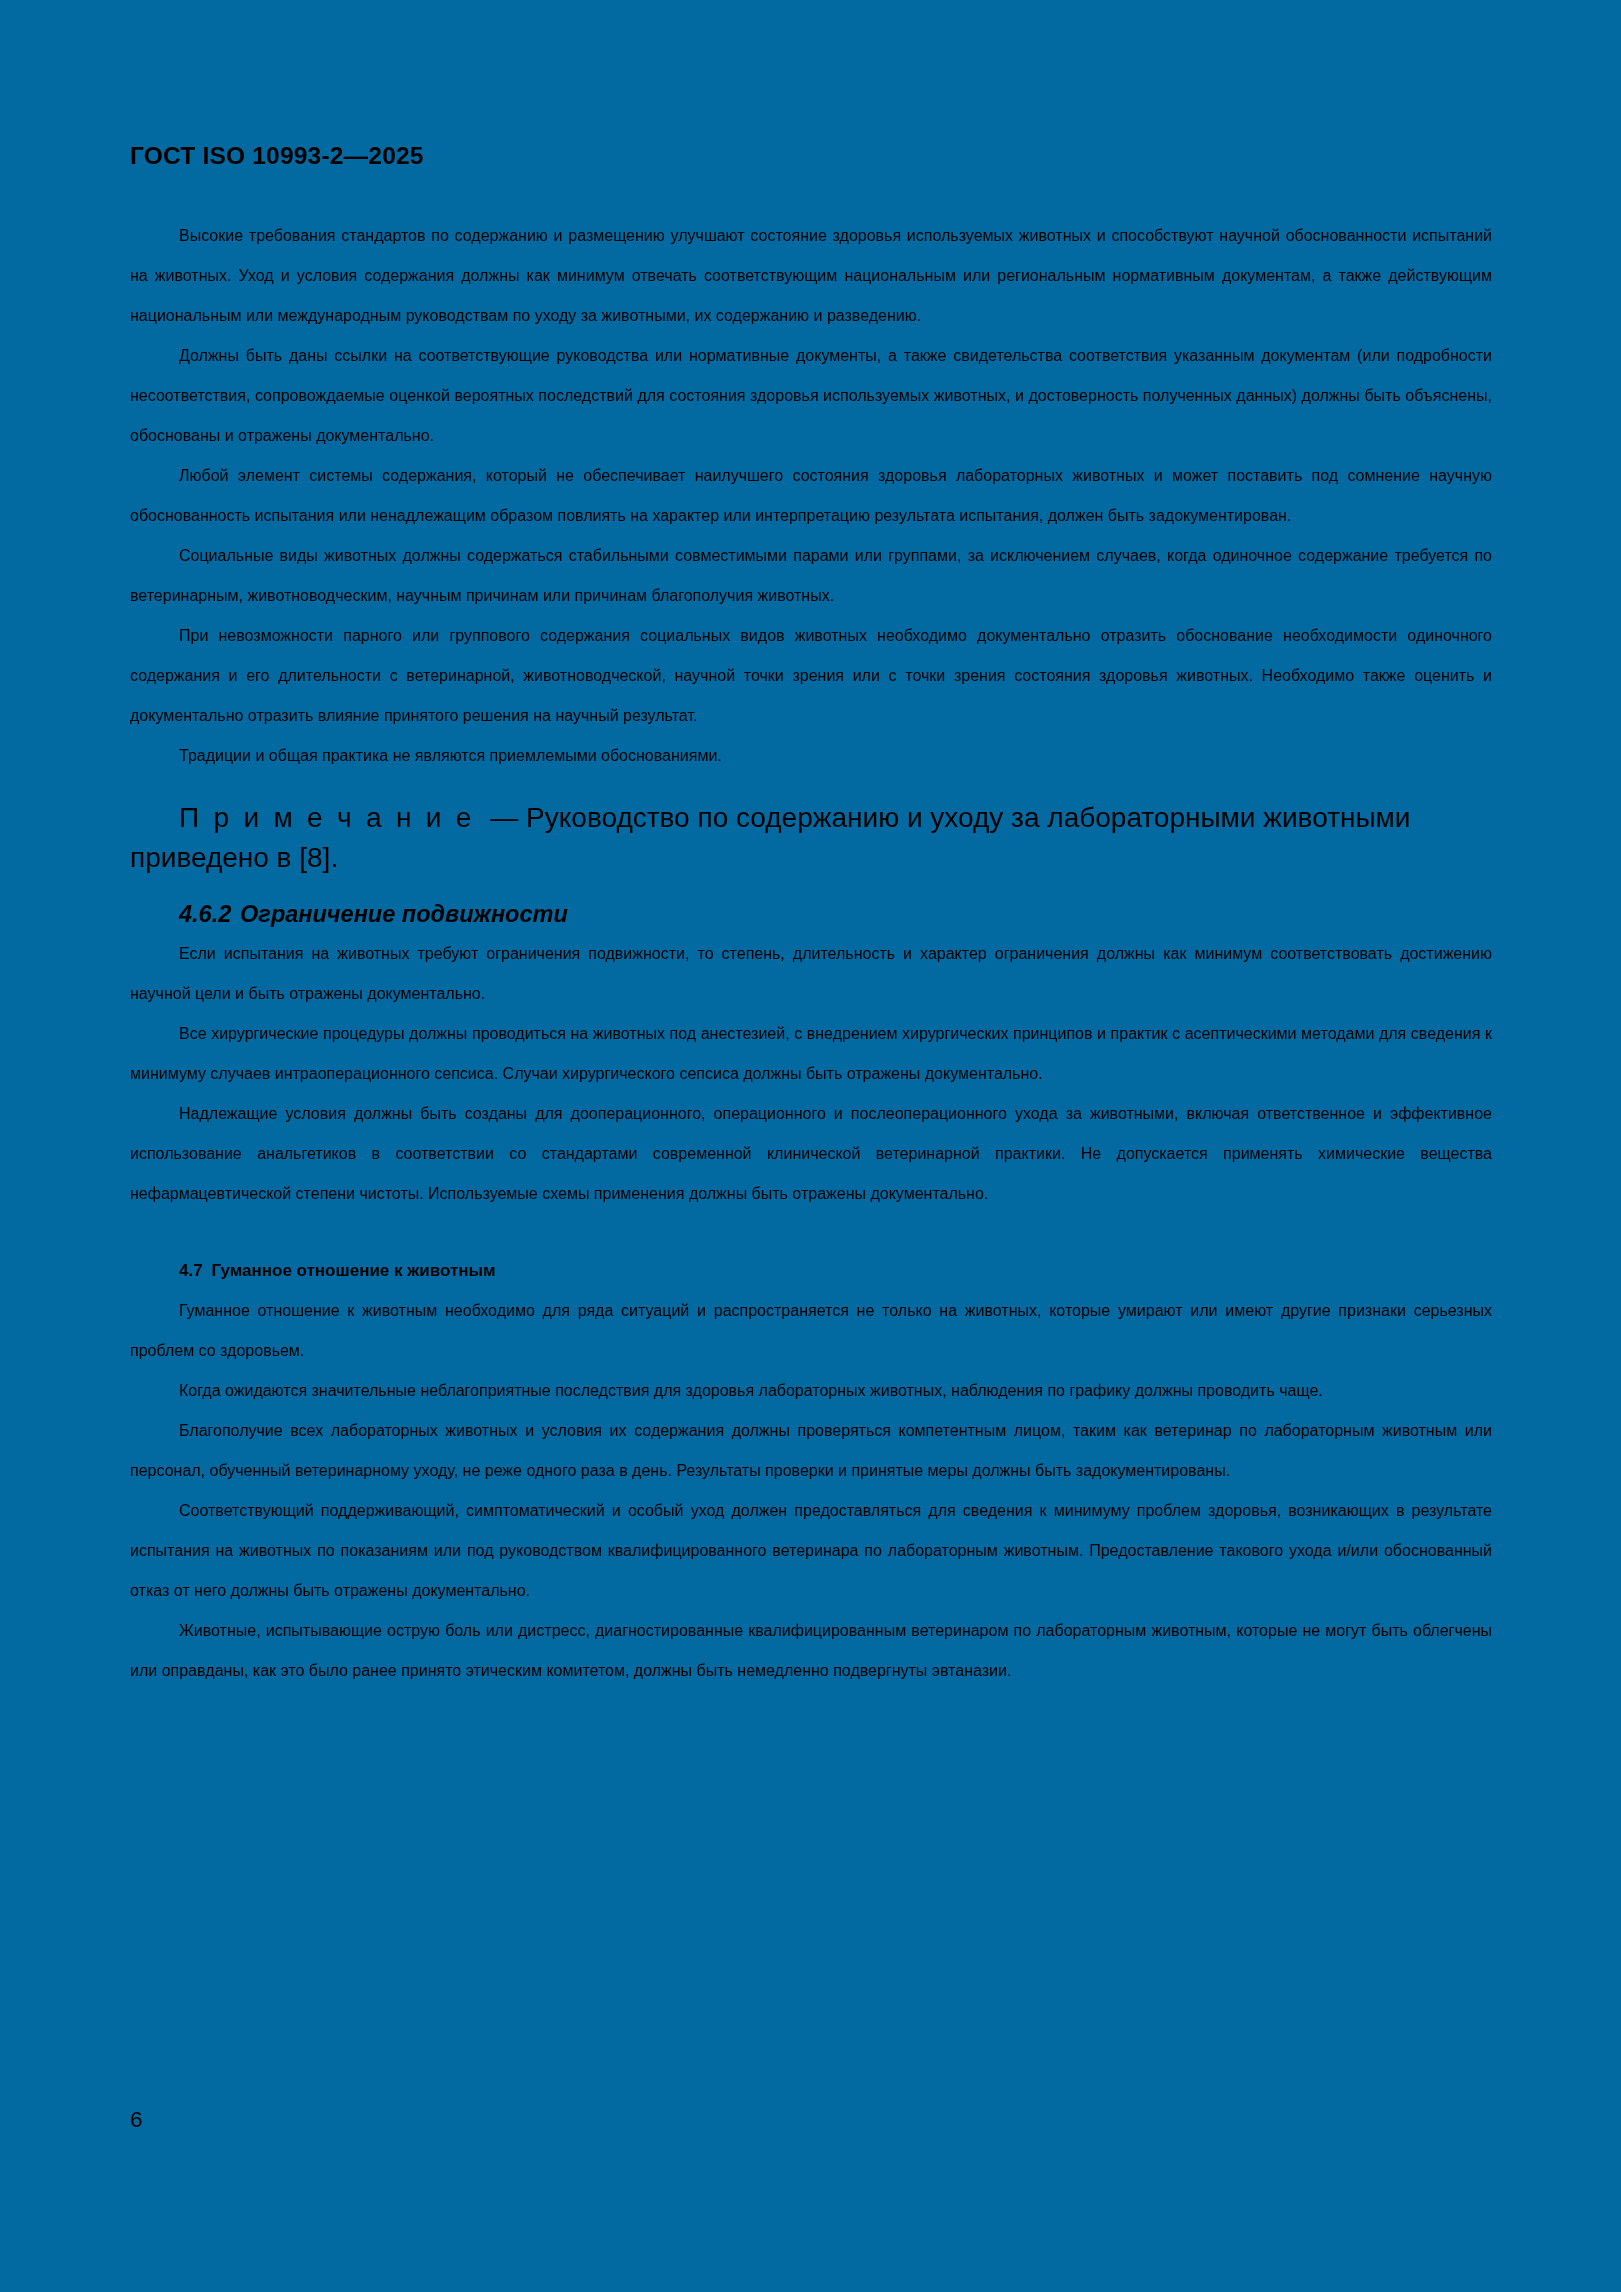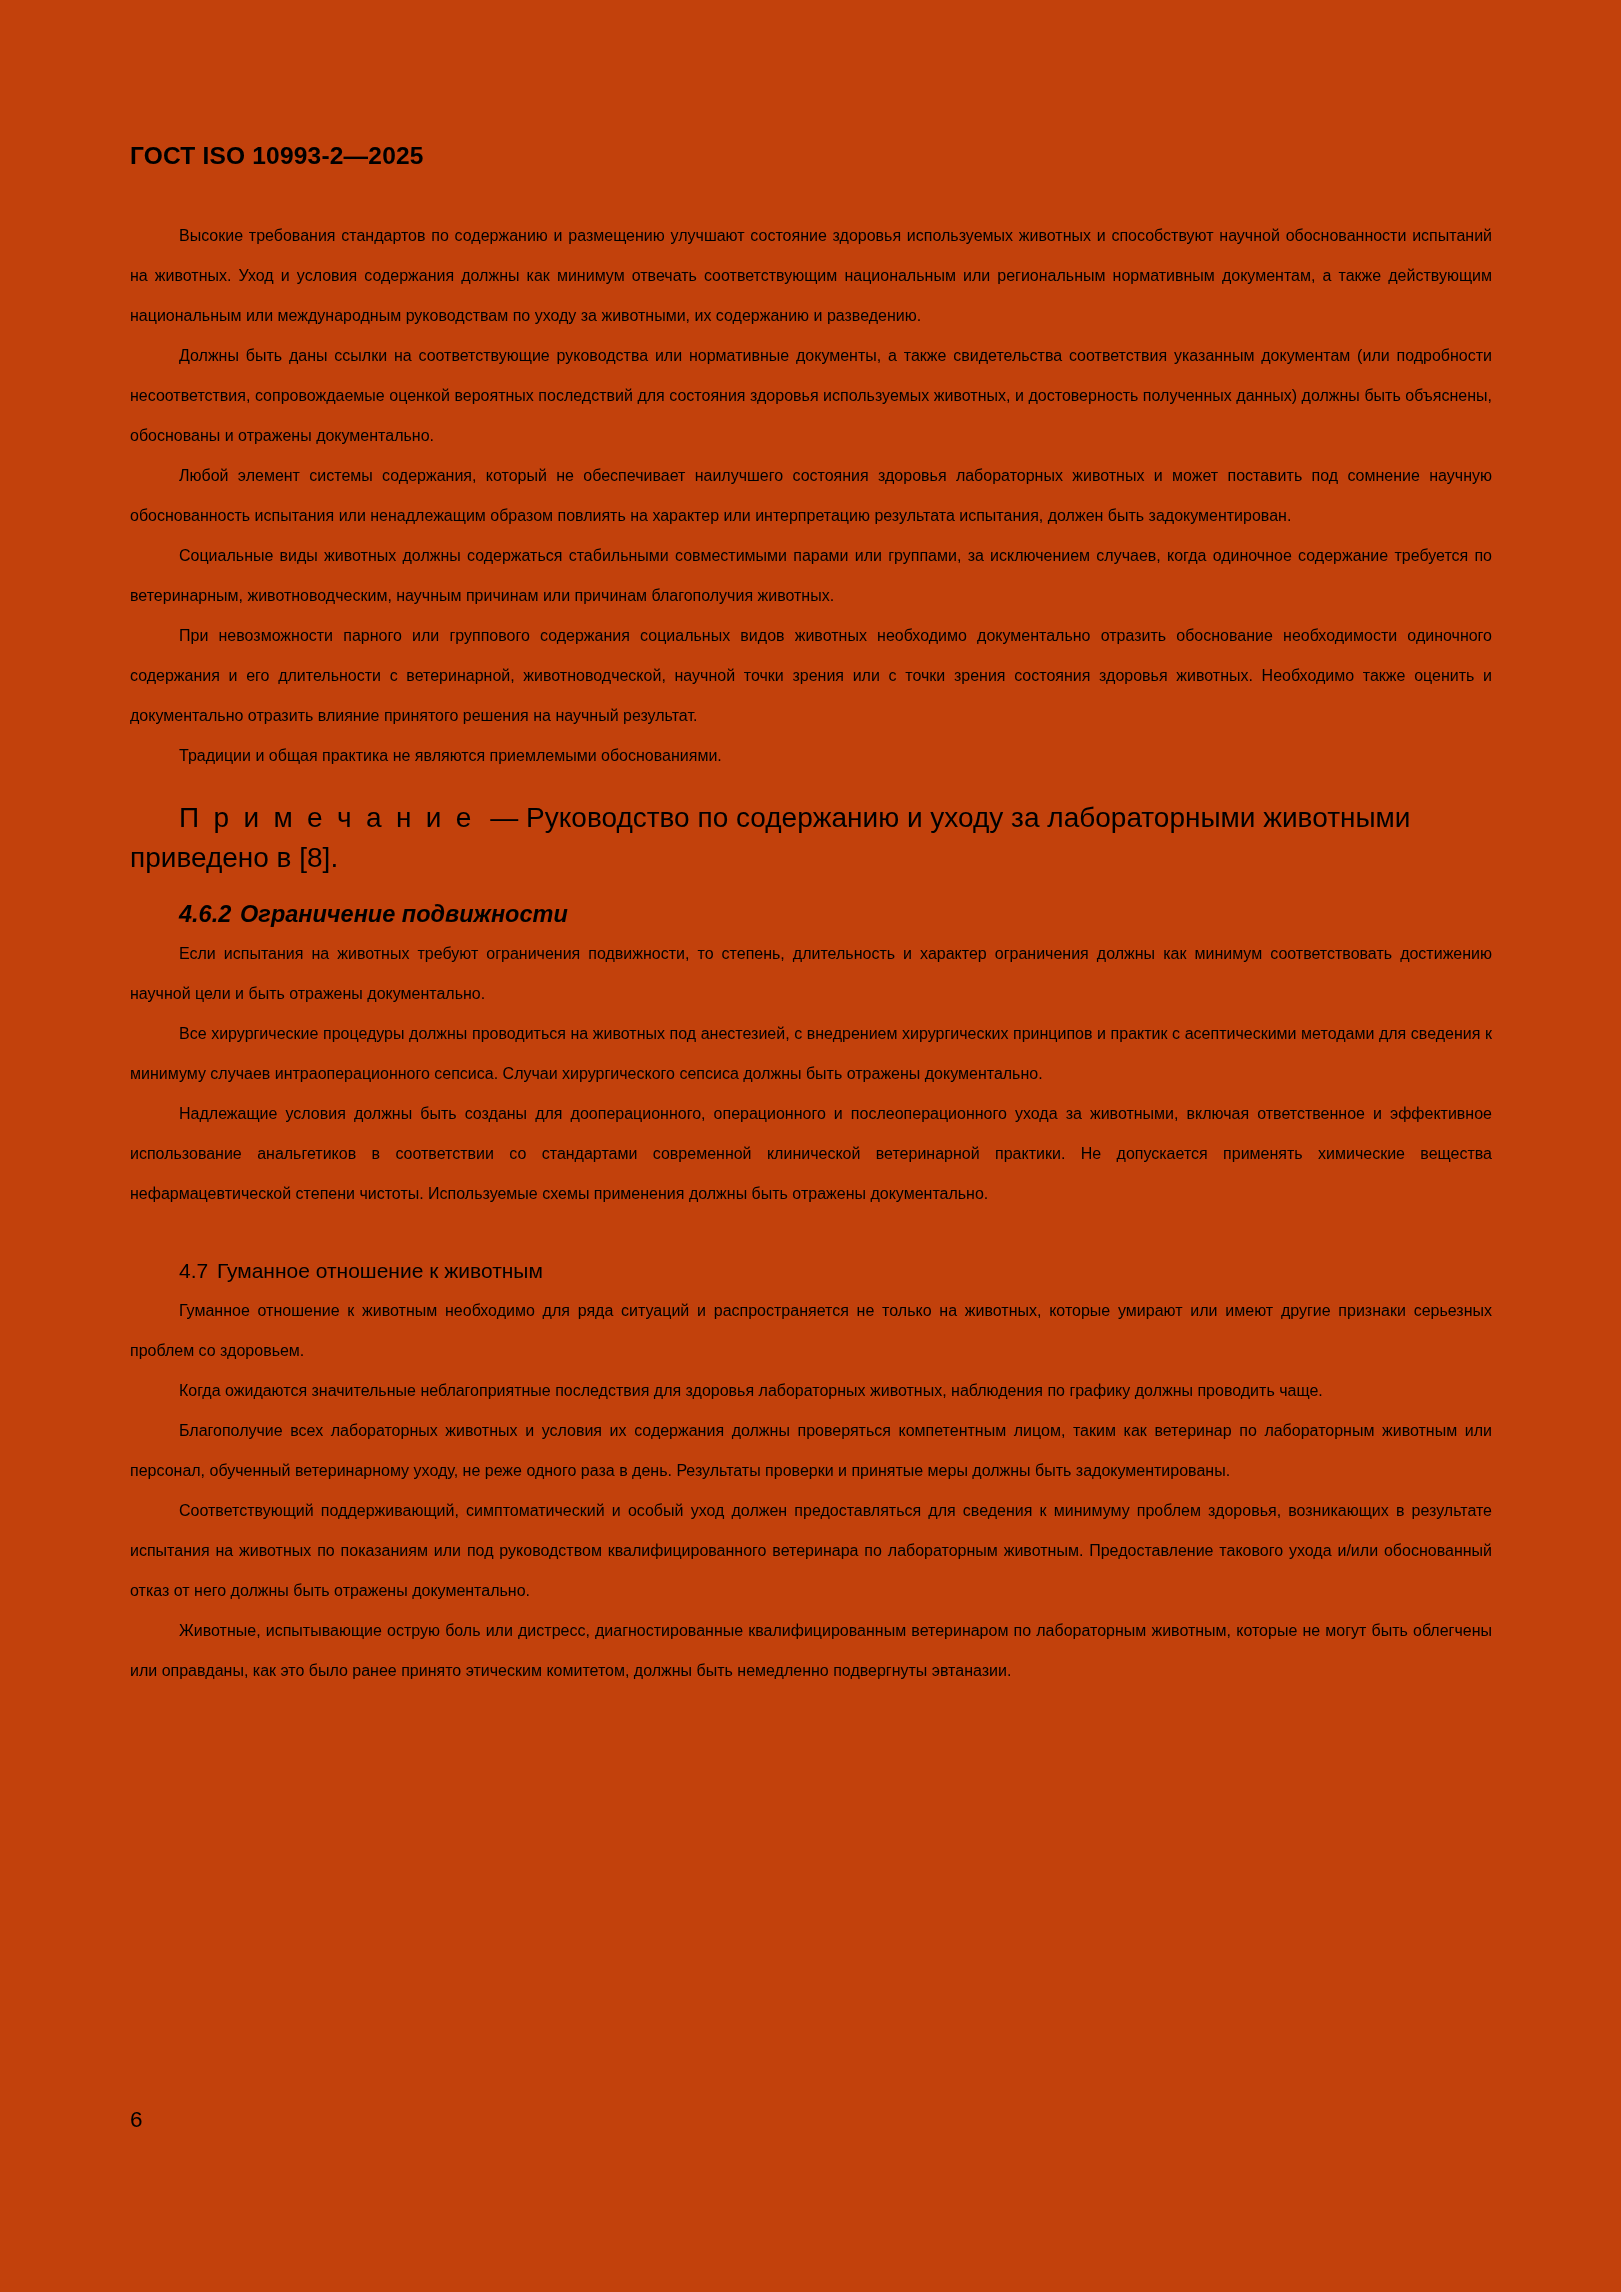--- a/index.html
+++ b/index.html
@@ -8,21 +8,21 @@
     background: #ffffff;
   }
   body {
     font-family: "Liberation Sans", sans-serif;
     color: #000000;
   }
   .page {
     position: relative;
     width: 1621px;
     height: 2293px;
-    background: #c2410c;
+    background: #0369a1;
     overflow: hidden;
     box-sizing: border-box;
   }
   .content {
     position: absolute;
     left: 130px;
     top: 143px;
     width: 1362px;
   }
   .doc-header {
@@ -61,22 +61,22 @@
     font-weight: bold;
     line-height: 40px;
     text-indent: 49px;
     font-style: italic;
   }
   h3.heading .num {
     margin-right: 8.8px;
   }
   h2.heading-l2 {
     margin: 37px 0 0 0;
-    font-size: 21px;
-    font-weight: normal;
+    font-size: 17px;
+    font-weight: bold;
     line-height: 40px;
     text-indent: 49px;
   }
   h2.heading-l2 .num {
     margin-right: 8.8px;
   }
   h3.heading.tight {
     margin-top: 25.5px;
   }
   .page-number {

